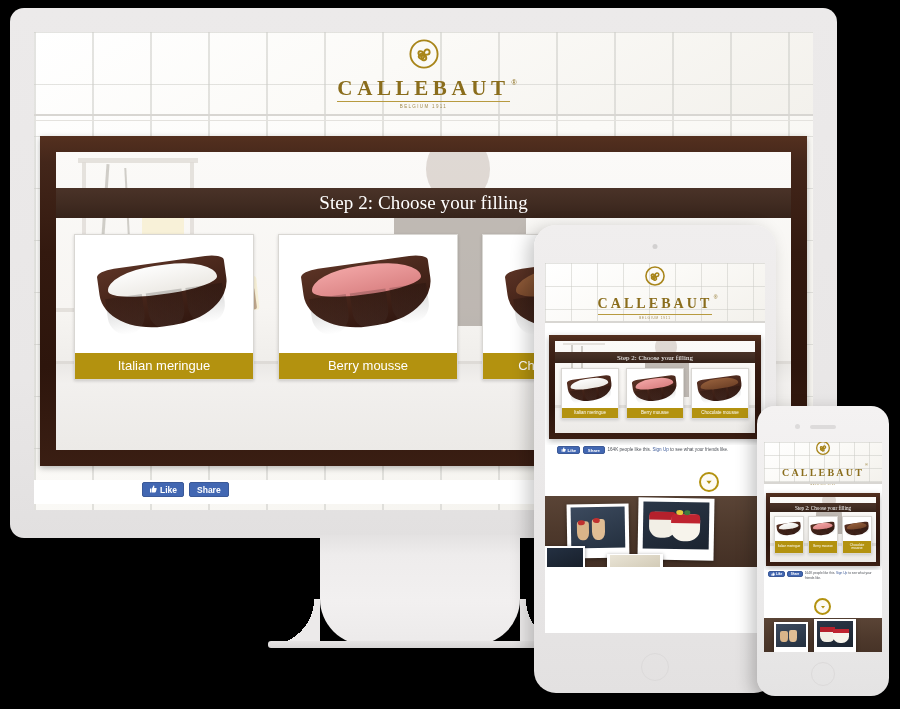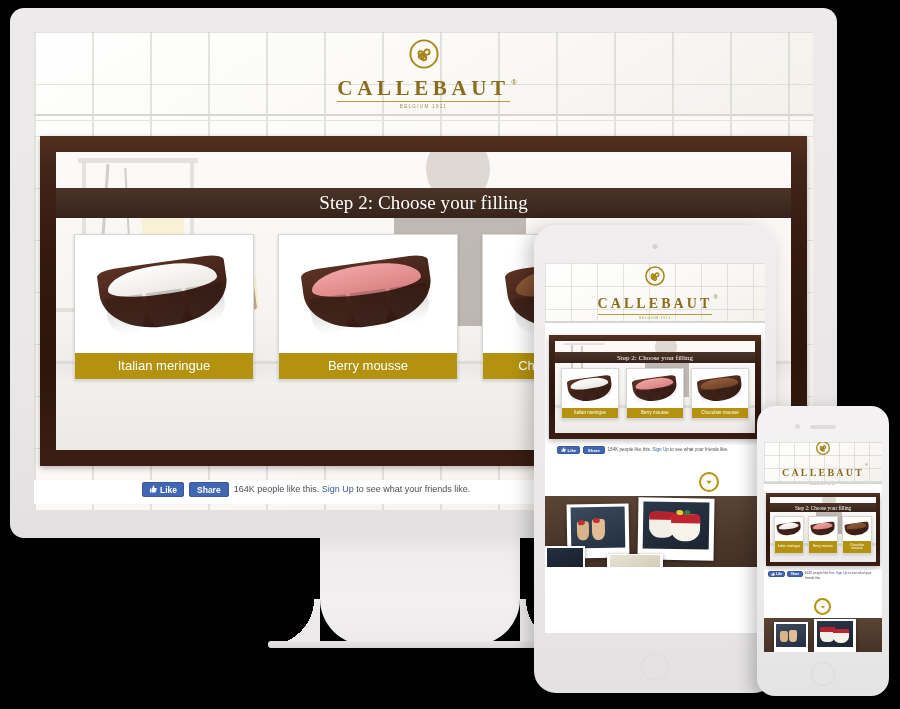--- a/index.html
+++ b/index.html
@@ -248,25 +248,20 @@
             <span>
               <svg width="8" height="8" viewBox="0 0 16 16" fill="#fff">
                 <path d="M2 7h3v8H2zM6 7l3-6c1.4 0 2 .9 1.7 2L10.3 6H14c1 0 1.6.8 1.3 1.8l-1.6 5.6c-.2.9-.9 1.6-1.9 1.6H6z"></path>
               </svg>
             </span>
             <span>Like</span>
           </div>
           <div class="fbbtn" style="height:15px;padding:0 7px;font-size:8.5px;">
             <span>Share</span>
           </div>
-          <div class="fbtext" style="line-height:15px;color:#4b4f56;">
-            <span>164K people like this.</span>
-            <a href="#">Sign Up</a>
-            <span>to see what your friends like.</span>
-          </div>
         </div>
 
       </div>
     </div>
   </div>
   <div class="monitor-neck"></div>
   <div class="monitor-base"></div>
 
   <div class="tablet">
     <div class="tablet-cam"></div>

